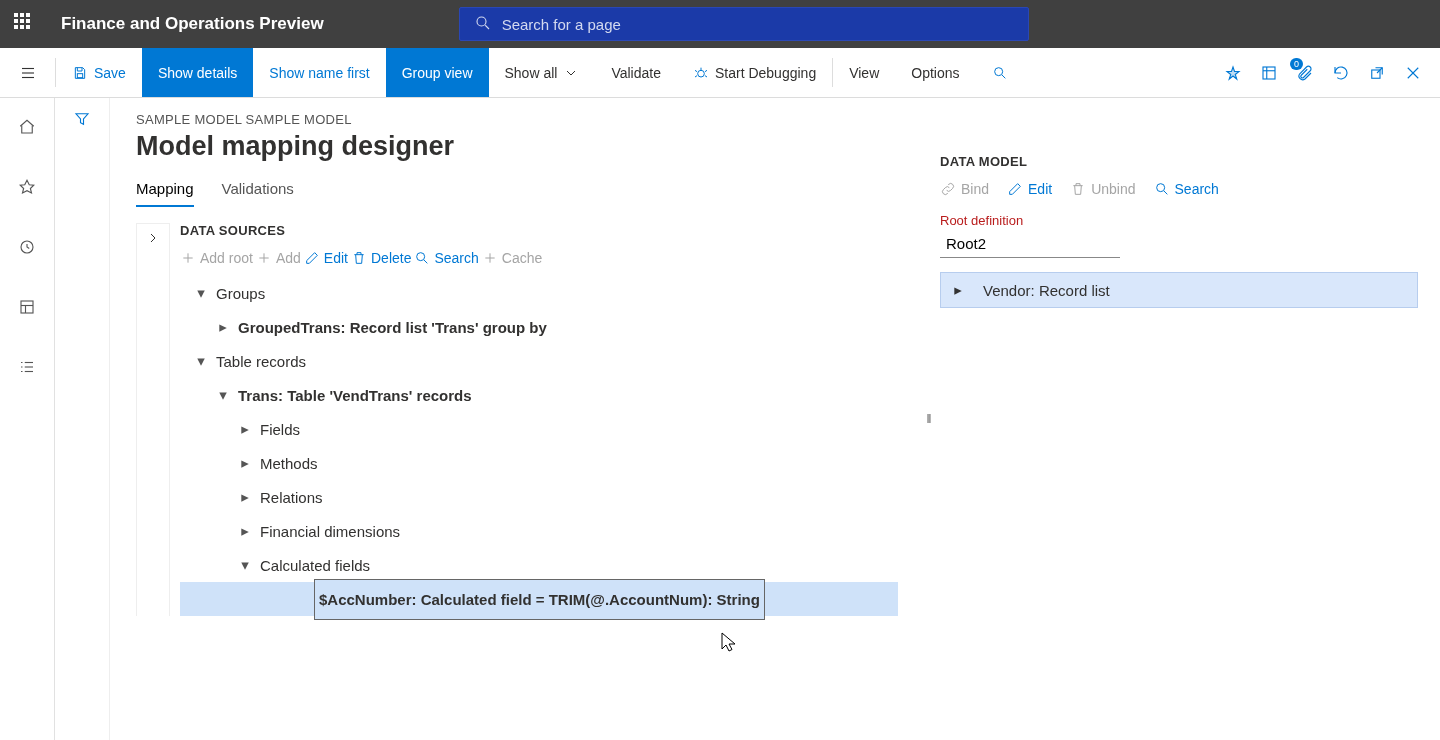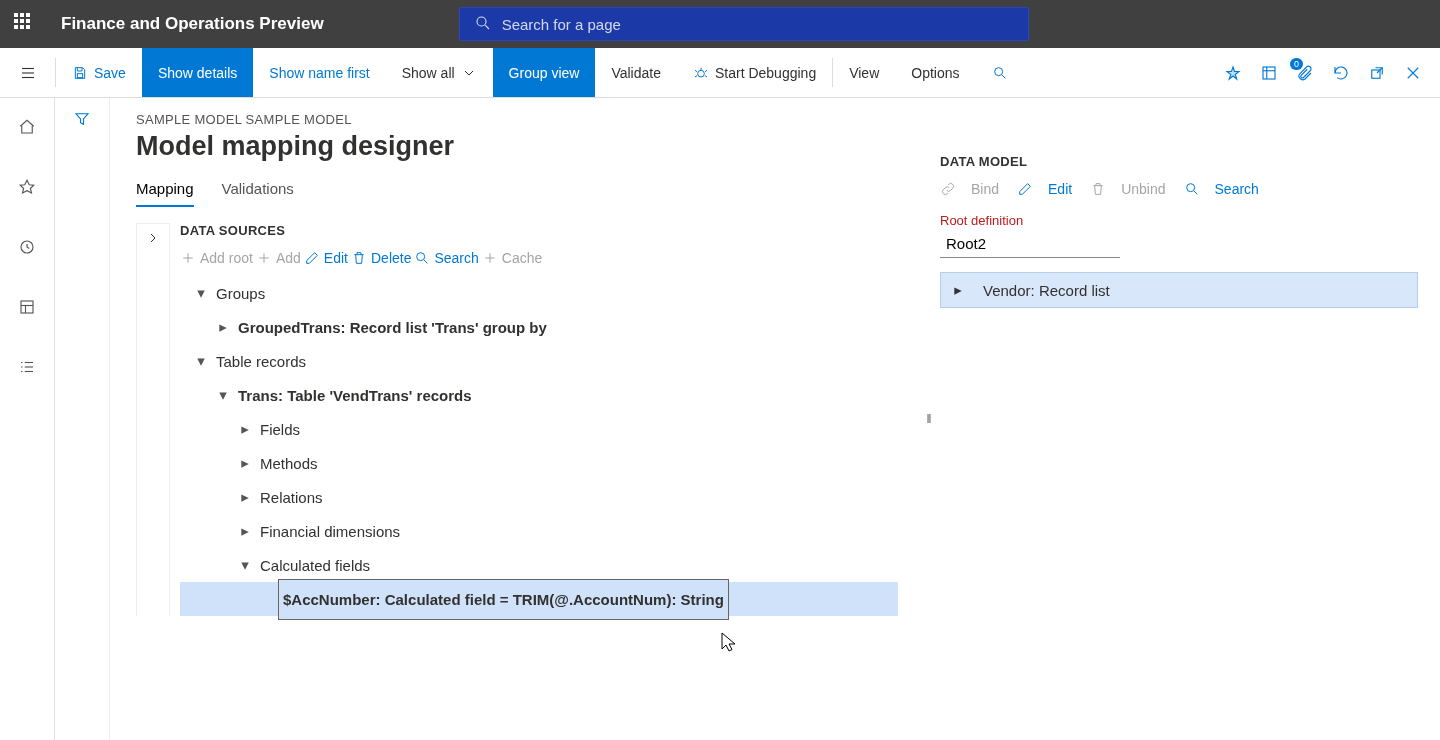--- a/index.html
+++ b/index.html
@@ -50,34 +50,34 @@
   .ds-content { flex:1; padding-left:10px; }
   .ds-title { font-weight:600; font-size:13px; letter-spacing:0.3px; margin-bottom:12px; }
   .ds-toolbar{ display:flex; gap:3px; align-items:center; margin-bottom:10px;}
   .ds-toolbar .tb { display:flex; align-items:center; gap:4px; }
   .muted { color:#a5a5a5; }
   .link { color:#0078D4; }
   .tree { margin-top:6px; font-size:15px;}
   .trow { display:flex; align-items:center; height:34px; }
   .tog { width:14px; display:flex; justify-content:center; color:#555; margin-right:8px;}
   .trow.selected { background:#cfe2f9; }
-  .trow.selected .cellbox{ border:1px solid #666; padding:11px 4px; background:#cfe2f9;}
+  .trow.selected .cellbox{ border:1px solid #666; padding:11px 4px; background:#cfe2f9;margin-left:36px;}
   .indent0 { padding-left:14px; }
   .indent1 { padding-left:36px; }
   .indent2 { padding-left:58px; }
   .indent3 { padding-left:76px; }
   .bold { font-weight:600; }
 
   .splitter { width:22px; display:flex; align-items:center; justify-content:center;}
   .splitter .grip { font-size:12px; color:#555;}
 
   .right-area { width:500px; padding:56px 22px 0 0;}
   .rtitle { font-weight:600; font-size:13px; letter-spacing:0.3px;}
   .rtoolbar { display:flex; gap:18px; margin-top:12px;}
-  .rtoolbar .tb { display:flex; align-items:center; gap:15px;}
+  .rtoolbar .tb { display:flex; align-items:center; gap:5px;}
   .rlabel { margin-top:16px; color:#b91c1c; font-size:13px;}
   .rinput { width:180px; padding:5px 6px; border:none; border-bottom:1px solid #888; background:transparent; font-size:15px; margin-top:2px;}
   .dmrow { margin-top:14px; height:36px; background:#d9e7fb; border:1px solid #b7cdee; display:flex; align-items:center; padding-left:10px; gap:10px; font-size:15px;}
 
   
   svg.icon { width:16px; height:16px; stroke:currentColor; fill:none; stroke-width:1.5; }
   svg.icon18 { width:18px; height:18px; stroke:currentColor; fill:none; stroke-width:1.5; }
 
   
   .cursor-img { position:absolute; left:610px; top:533px; pointer-events:none;}
@@ -121,27 +121,27 @@
   <div class="cmdbtn blue-text">
     <svg class="icon" viewBox="0 0 24 24" style="margin-right:6px; color:#0078D4;">
         <path d="M5 4h11l3 3v13H5z"></path>
         <path d="M8 4v5h7V4"></path>
         <rect x="8" y="13" width="8" height="6"></rect>
       </svg>
     <span>Save</span>
   </div>
   <div class="cmdbtn blue-filled">Show details</div>
   <div class="cmdbtn blue-text" style="background:#fff;">Show name first</div>
+  <div class="cmdbtn blue-filled">Group view</div>
   <div class="cmdbtn plain">
     <span>Show all</span>
     <svg class="icon" viewBox="0 0 24 24" style="margin-left:6px;">
         <polyline points="6 9 12 15 18 9"></polyline>
       </svg>
   </div>
-  <div class="cmdbtn blue-filled">Group view</div>
   <div class="cmdbtn plain">Validate</div>
   <div class="cmdbtn plain">
     <svg class="icon" viewBox="0 0 24 24" style="margin-right:6px; color:#0078D4;">
         <circle cx="12" cy="13" r="5"></circle>
         <line x1="12" y1="4" x2="12" y2="8"></line>
         <line x1="6" y1="10" x2="3" y2="8"></line>
         <line x1="18" y1="10" x2="21" y2="8"></line>
         <line x1="6" y1="16" x2="3" y2="18"></line>
         <line x1="18" y1="16" x2="21" y2="18"></line>
       </svg>

